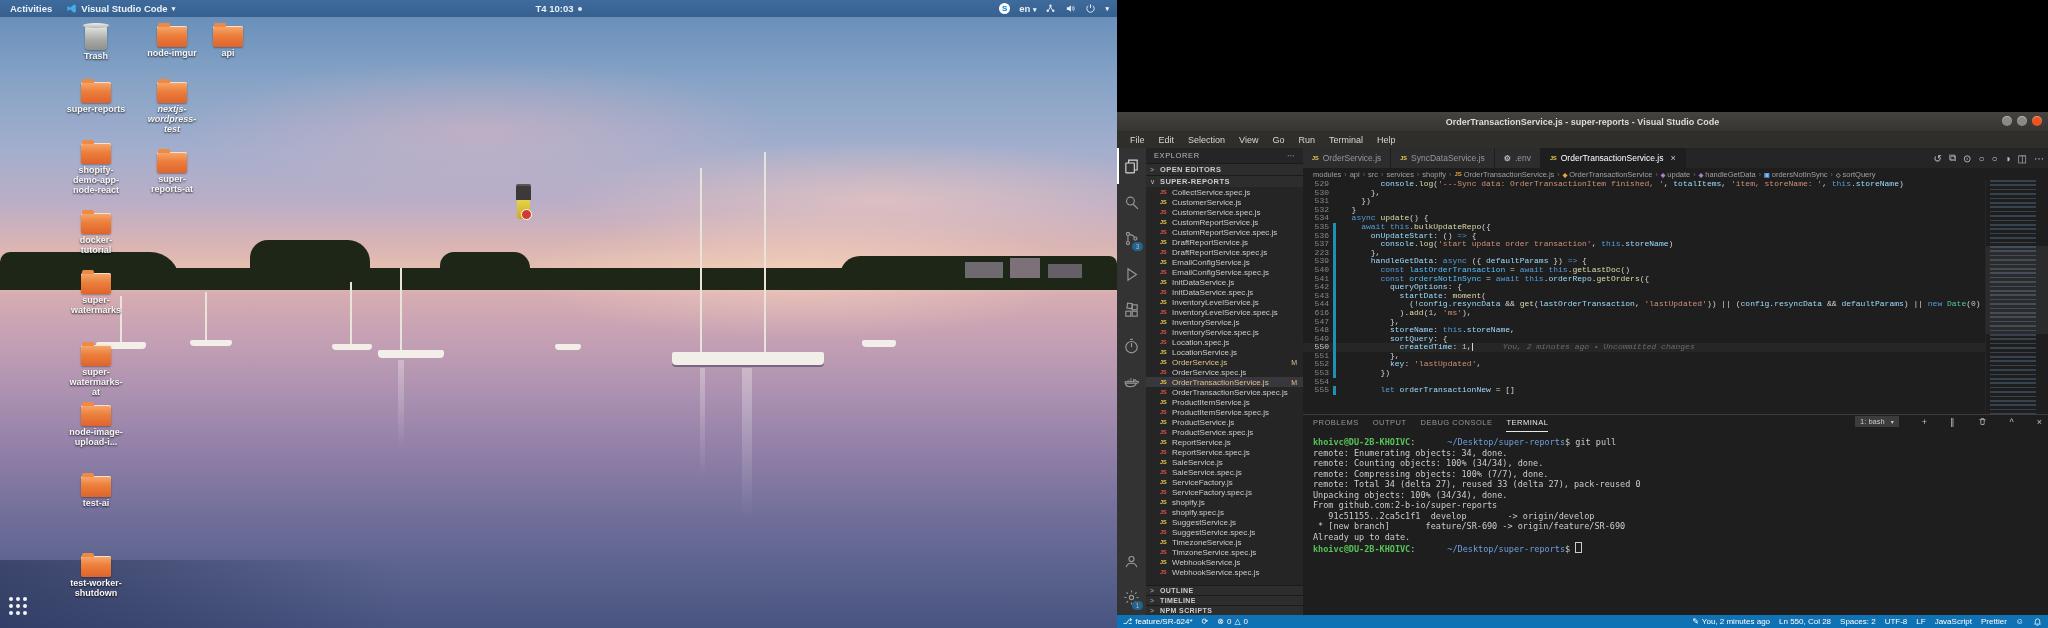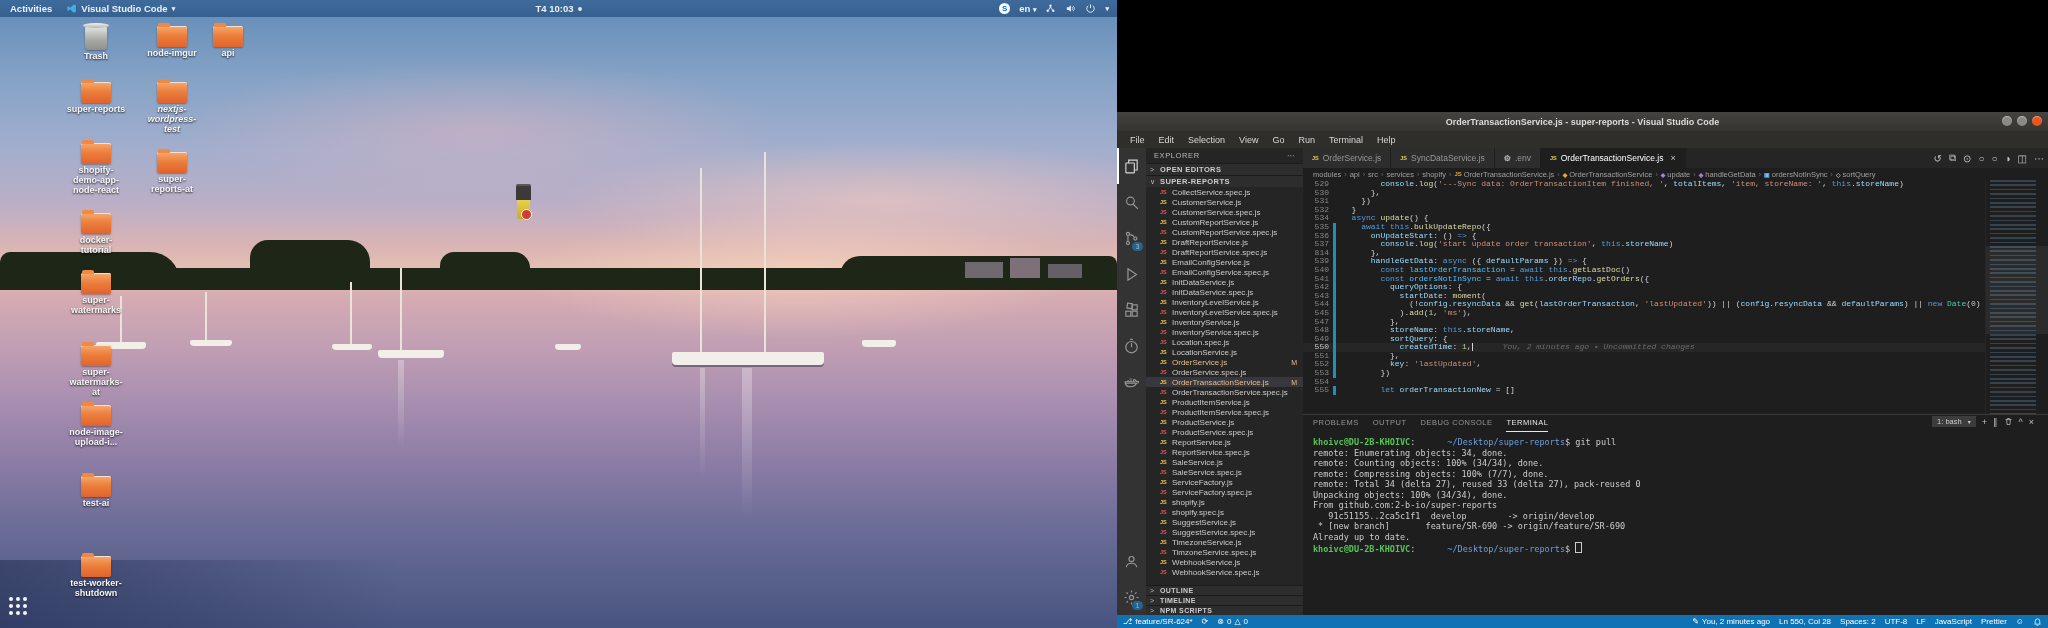--- a/index.html
+++ b/index.html
@@ -159,21 +159,21 @@
   #minimap{width:62px;flex:0 0 auto;position:relative;background:#1e1e1e;border-left:1px solid #252526;
     background-image:repeating-linear-gradient(180deg,rgba(110,150,190,.30) 0 1.6px,rgba(30,30,30,0) 1.6px 4.4px);
     background-size:46px 100%;background-repeat:no-repeat;background-position:4px 0;}
   #minimap .slider{position:absolute;left:0;top:28%;width:100%;height:38%;background:rgba(255,255,255,.06);}
 
   
   #panel{height:200px;background:#1e1e1e;border-top:1px solid #3c3c3c;display:flex;flex-direction:column;flex:0 0 auto;}
   #panel-head{height:16px;display:flex;align-items:center;padding:0 10px;gap:14px;position:relative;}
   .ptab{font-size:7.5px;letter-spacing:.5px;color:#969696;height:16px;display:flex;align-items:center;}
   .ptab.active{color:#e7e7e7;border-bottom:1px solid #e7e7e7;}
-  #panel-right{position:absolute;right:14px;top:1px;display:flex;align-items:center;gap:6px;}
+  #panel-right{position:absolute;right:6px;top:1px;display:flex;align-items:center;gap:23px;}
   #shell-select{background:#3c3c3c;color:#cccccc;font-size:7.5px;padding:1px 5px;display:flex;gap:6px;align-items:center;}
   .pan-ic{color:#c0c0c0;font-size:9px;}
   #terminal{flex:1;padding:6px 0 0 10px;font-family:"DejaVu Sans Mono",monospace;font-size:8.5px;line-height:10.5px;
     color:#cccccc;white-space:pre;}
   .tm-g{color:#57c257;font-weight:bold;}
   .tm-b{color:#6f9fdf;font-weight:normal;margin-left:32px;}
   .tm-w{color:#cccccc;}
   .tm-cur{display:inline-block;width:5px;height:9px;border:1px solid #cccccc;vertical-align:-1px;}
 
   
@@ -697,28 +697,28 @@
           <div id="codewrap">
             <div id="code-lines">
                 <div class="codeline"><span class="lno">529</span><span class="gutbar"></span><span><span class="tk-p">        </span><span class="tk-v">console</span><span class="tk-p">.</span><span class="tk-f">log</span><span class="tk-p">(</span><span class="tk-s">'---Sync data: OrderTransactionItem finished, '</span><span class="tk-p">, </span><span class="tk-v">totalItems</span><span class="tk-p">, </span><span class="tk-s">'item, storeName: '</span><span class="tk-p">, </span><span class="tk-k">this</span><span class="tk-p">.</span><span class="tk-v">storeName</span><span class="tk-p">)</span></span></div>
                 <div class="codeline"><span class="lno">530</span><span class="gutbar"></span><span><span class="tk-p">      },</span></span></div>
                 <div class="codeline"><span class="lno">531</span><span class="gutbar"></span><span><span class="tk-p">    })</span></span></div>
                 <div class="codeline"><span class="lno">532</span><span class="gutbar"></span><span><span class="tk-p">  }</span></span></div>
                 <div class="codeline"><span class="lno">534</span><span class="gutbar"></span><span><span class="tk-p">  </span><span class="tk-k">async </span><span class="tk-f">update</span><span class="tk-p">() {</span></span></div>
                 <div class="codeline"><span class="lno">535</span><span class="gutbar ch"></span><span><span class="tk-p">    </span><span class="tk-k">await </span><span class="tk-k">this</span><span class="tk-p">.</span><span class="tk-f">bulkUpdateRepo</span><span class="tk-p">({</span></span></div>
                 <div class="codeline"><span class="lno">536</span><span class="gutbar ch"></span><span><span class="tk-p">      </span><span class="tk-v">onUpdateStart</span><span class="tk-p">: () </span><span class="tk-k">=&gt;</span><span class="tk-p"> {</span></span></div>
                 <div class="codeline"><span class="lno">537</span><span class="gutbar ch"></span><span><span class="tk-p">        </span><span class="tk-v">console</span><span class="tk-p">.</span><span class="tk-f">log</span><span class="tk-p">(</span><span class="tk-s">'start update order transaction'</span><span class="tk-p">, </span><span class="tk-k">this</span><span class="tk-p">.</span><span class="tk-v">storeName</span><span class="tk-p">)</span></span></div>
-                <div class="codeline"><span class="lno">814</span><span class="gutbar ch"></span><span><span class="tk-p">      },</span></span></div>
+                <div class="codeline"><span class="lno">223</span><span class="gutbar ch"></span><span><span class="tk-p">      },</span></span></div>
                 <div class="codeline"><span class="lno">539</span><span class="gutbar ch"></span><span><span class="tk-p">      </span><span class="tk-v">handleGetData</span><span class="tk-p">: </span><span class="tk-k">async</span><span class="tk-p"> ({ </span><span class="tk-v">defaultParams</span><span class="tk-p"> }) </span><span class="tk-k">=&gt;</span><span class="tk-p"> {</span></span></div>
                 <div class="codeline"><span class="lno">540</span><span class="gutbar ch"></span><span><span class="tk-p">        </span><span class="tk-k">const </span><span class="tk-c">lastOrderTransaction</span><span class="tk-p"> = </span><span class="tk-k">await </span><span class="tk-k">this</span><span class="tk-p">.</span><span class="tk-f">getLastDoc</span><span class="tk-p">()</span></span></div>
                 <div class="codeline"><span class="lno">541</span><span class="gutbar ch"></span><span><span class="tk-p">        </span><span class="tk-k">const </span><span class="tk-c">ordersNotInSync</span><span class="tk-p"> = </span><span class="tk-k">await </span><span class="tk-k">this</span><span class="tk-p">.</span><span class="tk-v">orderRepo</span><span class="tk-p">.</span><span class="tk-f">getOrders</span><span class="tk-p">({</span></span></div>
                 <div class="codeline"><span class="lno">542</span><span class="gutbar ch"></span><span><span class="tk-p">          </span><span class="tk-v">queryOptions</span><span class="tk-p">: {</span></span></div>
                 <div class="codeline"><span class="lno">543</span><span class="gutbar ch"></span><span><span class="tk-p">            </span><span class="tk-v">startDate</span><span class="tk-p">: </span><span class="tk-f">moment</span><span class="tk-p">(</span></span></div>
                 <div class="codeline"><span class="lno">544</span><span class="gutbar ch"></span><span><span class="tk-p">              (!</span><span class="tk-v">config</span><span class="tk-p">.</span><span class="tk-v">resyncData</span><span class="tk-p"> &amp;&amp; </span><span class="tk-f">get</span><span class="tk-p">(</span><span class="tk-v">lastOrderTransaction</span><span class="tk-p">, </span><span class="tk-s">'lastUpdated'</span><span class="tk-p">)) || (</span><span class="tk-v">config</span><span class="tk-p">.</span><span class="tk-v">resyncData</span><span class="tk-p"> &amp;&amp; </span><span class="tk-v">defaultParams</span><span class="tk-p">) || </span><span class="tk-k">new </span><span class="tk-t">Date</span><span class="tk-p">(</span><span class="tk-n">0</span><span class="tk-p">)</span></span></div>
-                <div class="codeline"><span class="lno">545</span><span class="gutbar ch"></span><span><span class="tk-p">            ).</span><span class="tk-f">add</span><span class="tk-p">(</span><span class="tk-n">1</span><span class="tk-p">, </span><span class="tk-s">'ms'</span><span class="tk-p">),</span></span></div>
+                <div class="codeline"><span class="lno">616</span><span class="gutbar ch"></span><span><span class="tk-p">            ).</span><span class="tk-f">add</span><span class="tk-p">(</span><span class="tk-n">1</span><span class="tk-p">, </span><span class="tk-s">'ms'</span><span class="tk-p">),</span></span></div>
                 <div class="codeline"><span class="lno">547</span><span class="gutbar ch"></span><span><span class="tk-p">          },</span></span></div>
                 <div class="codeline"><span class="lno">548</span><span class="gutbar ch"></span><span><span class="tk-p">          </span><span class="tk-v">storeName</span><span class="tk-p">: </span><span class="tk-k">this</span><span class="tk-p">.</span><span class="tk-v">storeName</span><span class="tk-p">,</span></span></div>
                 <div class="codeline"><span class="lno">549</span><span class="gutbar ch"></span><span><span class="tk-p">          </span><span class="tk-v">sortQuery</span><span class="tk-p">: {</span></span></div>
                 <div class="codeline active"><span class="lno">550</span><span class="gutbar ch"></span><span><span class="tk-p">            </span><span class="tk-v">createdTime</span><span class="tk-p">: </span><span class="tk-n">1</span><span class="tk-p">,</span><span class="cursor"></span><span class="blame">You, 2 minutes ago • Uncommitted changes</span></span></div>
                 <div class="codeline"><span class="lno">551</span><span class="gutbar ch"></span><span><span class="tk-p">          },</span></span></div>
                 <div class="codeline"><span class="lno">552</span><span class="gutbar ch"></span><span><span class="tk-p">          </span><span class="tk-v">key</span><span class="tk-p">: </span><span class="tk-s">'lastUpdated'</span><span class="tk-p">,</span></span></div>
                 <div class="codeline"><span class="lno">553</span><span class="gutbar ch"></span><span><span class="tk-p">        })</span></span></div>
                 <div class="codeline"><span class="lno">554</span><span class="gutbar"></span><span></span></div>
                 <div class="codeline"><span class="lno">555</span><span class="gutbar ch"></span><span><span class="tk-p">        </span><span class="tk-k">let </span><span class="tk-v">orderTransactionNew</span><span class="tk-p"> = []</span></span></div>
               </div>

